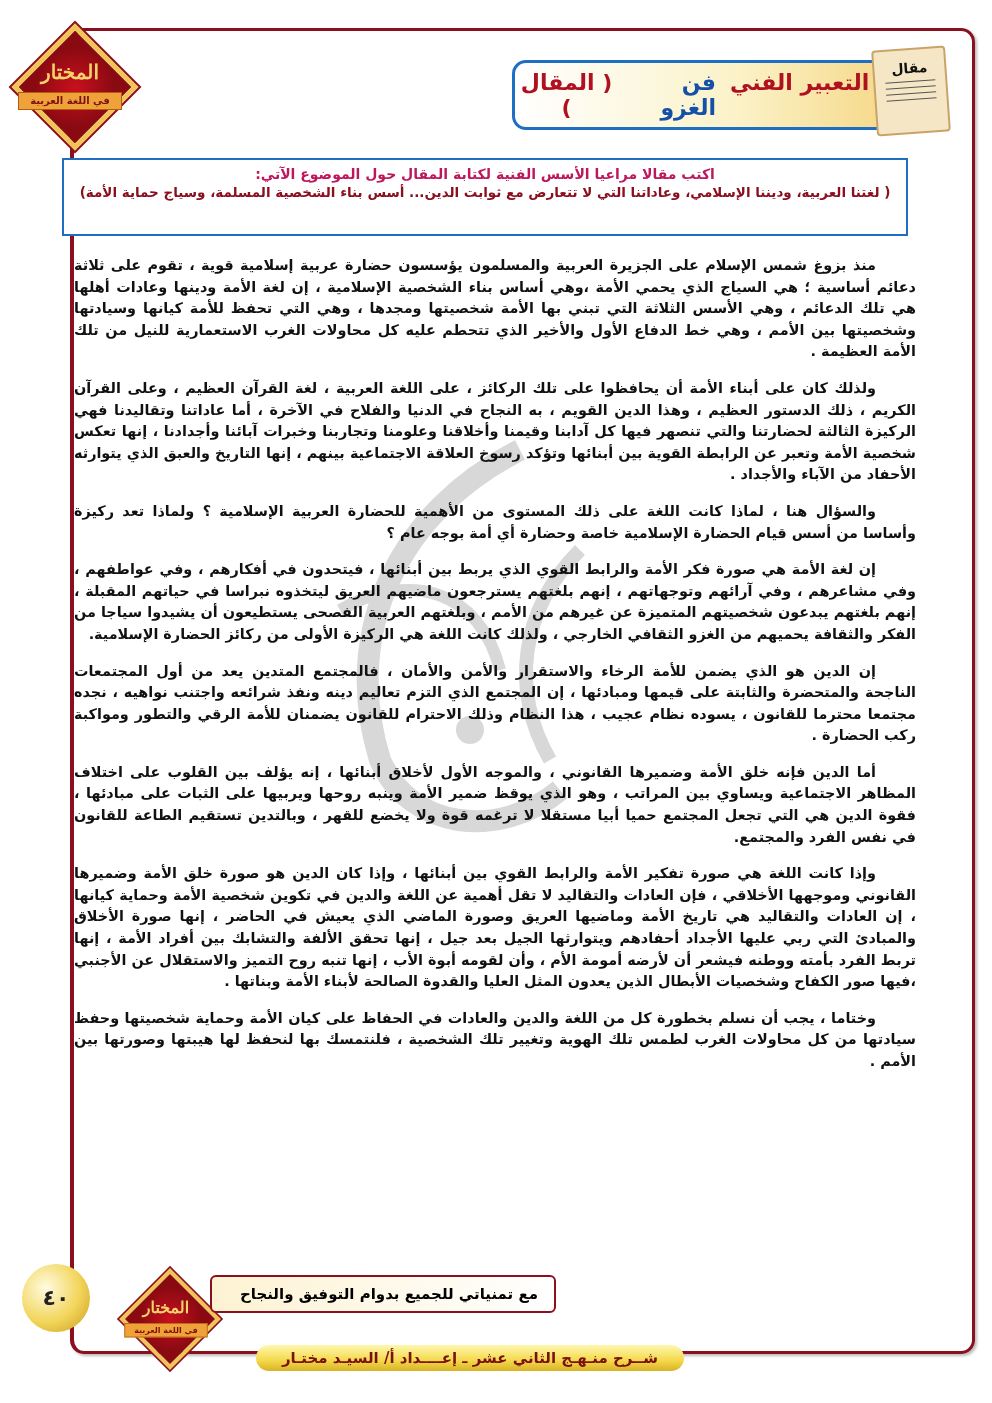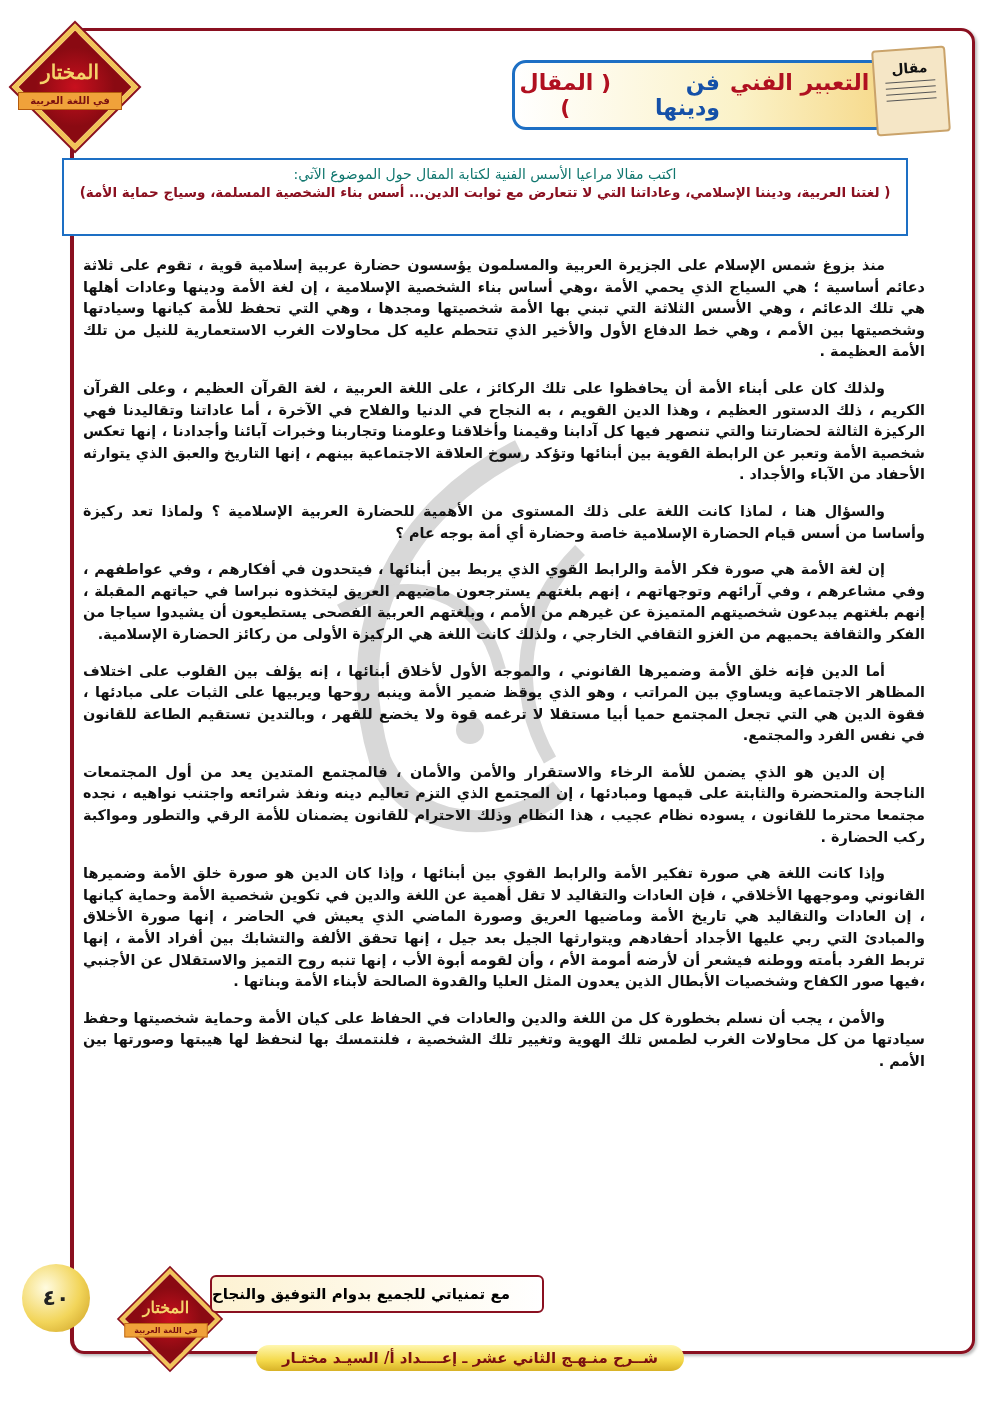--- a/index.html
+++ b/index.html
@@ -10,43 +10,43 @@
   .logo .name{position:absolute;left:0;right:0;top:38px;text-align:center;color:#f5d36a;font-family:"DejaVu Serif",serif;font-weight:bold;font-size:20px;}
   .logo .ribbon{position:absolute;left:8px;right:8px;top:70px;height:16px;background:#f0a23a;color:#7a1010;font-size:10px;font-weight:bold;text-align:center;line-height:16px;border:1px solid #b35b0e;}
   .title-banner{position:absolute;left:512px;top:60px;width:372px;height:64px;border:3px solid #1d6fc4;border-radius:14px;background:linear-gradient(90deg,#fff 0%,#fbf2c8 60%,#f6d98a 100%);display:flex;align-items:center;justify-content:center;font-size:22px;font-weight:bold;}
   .title-banner .t1{color:#b01020;}
   .title-banner .t2{color:#1550a8;margin:0 6px;}
   .title-banner .t3{color:#b01020;text-align:center;}
   .scroll{position:absolute;left:874px;top:48px;width:70px;height:82px;background:#f5e6c6;border:2px solid #caa36a;transform:rotate(-4deg);border-radius:4px;}
   .scroll .lbl{font-weight:bold;font-size:14px;text-align:center;margin-top:10px;color:#111;}
   .scroll .line{height:1px;background:#555;margin:5px 10px;}
   .task-box{position:absolute;left:62px;top:158px;width:842px;height:74px;border:2px solid #1d6fc4;background:#fff;}
-  .task-box .q{text-align:center;color:#0f766e;font-weight:normal;font-size:14px;margin-top:6px;}
+  .task-box .q{text-align:center;color:#be185d;font-weight:bold;font-size:14px;margin-top:6px;}
   .task-box .topic{text-align:center;color:#8a1020;font-weight:bold;font-size:13.5px;margin-top:2px;}
-  .body{position:absolute;left:74px;top:255px;width:842px;color:#111;font-size:14.4px;font-weight:bold;line-height:21.6px;text-align:justify;padding-left:9px;}
+  .body{position:absolute;left:74px;top:255px;width:842px;color:#111;font-size:14.4px;font-weight:bold;line-height:21.6px;text-align:justify;}
   .body p{margin:0 0 15px 0;text-indent:40px;}
   .watermark{position:absolute;left:280px;top:430px;width:360px;height:420px;opacity:.25;pointer-events:none;}
-  .wish{position:absolute;left:210px;top:1275px;width:330px;height:34px;border:2px solid #8a1020;border-radius:6px;background:linear-gradient(90deg,#fdf2d2,#fff);font-size:15px;font-weight:bold;text-align:left;line-height:34px;}
+  .wish{position:absolute;left:210px;top:1275px;width:330px;height:34px;border:2px solid #8a1020;border-radius:6px;background:linear-gradient(90deg,#fdf2d2,#fff);font-size:15px;font-weight:bold;text-align:center;line-height:34px;padding-left:12px;}
   .pagenum{position:absolute;left:22px;top:1264px;width:68px;height:68px;border-radius:50%;background:radial-gradient(circle at 35% 35%,#fffbe0,#f2d55a 55%,#c99a1c);text-align:center;line-height:68px;font-size:22px;font-weight:bold;color:#222;}
   .footer{position:absolute;left:256px;top:1345px;width:428px;height:26px;border-radius:13px;background:linear-gradient(180deg,#fff7b0,#f4d94a 60%,#d8b227);text-align:center;line-height:26px;color:#7a1010;font-weight:bold;font-size:15px;}
 </style>
 </head>
 <body>
 
 <div class="frame"></div>
 
 <div class="logo" style="left:10px;top:22px;">
   <div class="dia"></div>
   <div class="name">المختار</div>
   <div class="ribbon">في اللغة العربية</div>
 </div>
 
 <div class="title-banner">
   <span class="t1">( التعبير الفني )</span>
-  <span class="t2">فن ودينها</span>
+  <span class="t2">فن الغزو</span>
   <span class="t3">( المقال )</span>
 </div>
 
 <div class="scroll">
   <div class="lbl">مقال</div>
   <div class="line"></div>
     <div class="line"></div>
     <div class="line"></div>
     <div class="line"></div>
 </div>
@@ -61,24 +61,24 @@
   <path d="M300 120 C240 180 230 260 270 330" fill="none" stroke="#666" stroke-width="14"></path>
   <path d="M60 180 C130 140 200 160 220 240" fill="none" stroke="#666" stroke-width="12"></path>
   <circle cx="190" cy="300" r="14" fill="#666"></circle>
 </svg>
 
 <div class="body">
   <p>منذ بزوغ شمس الإسلام على الجزيرة العربية والمسلمون يؤسسون حضارة عربية إسلامية قوية ، تقوم على ثلاثة دعائم أساسية ؛ هي السياج الذي يحمي الأمة ،وهي أساس بناء الشخصية الإسلامية ، إن لغة الأمة ودينها وعادات أهلها هي تلك الدعائم ، وهي الأسس الثلاثة التي تبني بها الأمة شخصيتها ومجدها ، وهي التي تحفظ للأمة كيانها وسيادتها وشخصيتها بين الأمم ، وهي خط الدفاع الأول والأخير الذي تتحطم عليه كل محاولات الغرب الاستعمارية للنيل من تلك الأمة العظيمة .</p>
   <p>ولذلك كان على أبناء الأمة أن يحافظوا على تلك الركائز ، على اللغة العربية ، لغة القرآن العظيم ، وعلى القرآن الكريم ، ذلك الدستور العظيم ، وهذا الدين القويم ، به النجاح في الدنيا والفلاح في الآخرة ، أما عاداتنا وتقاليدنا فهي الركيزة الثالثة لحضارتنا والتي تنصهر فيها كل آدابنا وقيمنا وأخلاقنا وعلومنا وتجاربنا وخبرات آبائنا وأجدادنا ، إنها تعكس شخصية الأمة وتعبر عن الرابطة القوية بين أبنائها وتؤكد رسوخ العلاقة الاجتماعية بينهم ، إنها التاريخ والعبق الذي يتوارثه الأحفاد من الآباء والأجداد .</p>
   <p>والسؤال هنا ، لماذا كانت اللغة على ذلك المستوى من الأهمية للحضارة العربية الإسلامية ؟ ولماذا تعد ركيزة وأساسا من أسس قيام الحضارة الإسلامية خاصة وحضارة أي أمة بوجه عام ؟</p>
   <p>إن لغة الأمة هي صورة فكر الأمة والرابط القوي الذي يربط بين أبنائها ، فيتحدون في أفكارهم ، وفي عواطفهم ، وفي مشاعرهم ، وفي آرائهم وتوجهاتهم ، إنهم بلغتهم يسترجعون ماضيهم العريق ليتخذوه نبراسا في حياتهم المقبلة ، إنهم بلغتهم يبدعون شخصيتهم المتميزة عن غيرهم من الأمم ، وبلغتهم العربية الفصحى يستطيعون أن يشيدوا سياجا من الفكر والثقافة يحميهم من الغزو الثقافي الخارجي ، ولذلك كانت اللغة هي الركيزة الأولى من ركائز الحضارة الإسلامية.</p>
+  <p>إن الدين هو الذي يضمن للأمة الرخاء والاستقرار والأمن والأمان ، فالمجتمع المتدين يعد من أول المجتمعات الناجحة والمتحضرة والثابتة على قيمها ومبادئها ، إن المجتمع الذي التزم تعاليم دينه ونفذ شرائعه واجتنب نواهيه ، نجده مجتمعا محترما للقانون ، يسوده نظام عجيب ، هذا النظام وذلك الاحترام للقانون يضمنان للأمة الرقي والتطور ومواكبة ركب الحضارة .</p>
   <p>أما الدين فإنه خلق الأمة وضميرها القانوني ، والموجه الأول لأخلاق أبنائها ، إنه يؤلف بين القلوب على اختلاف المظاهر الاجتماعية ويساوي بين المراتب ، وهو الذي يوقظ ضمير الأمة وينبه روحها ويربيها على الثبات على مبادئها ، فقوة الدين هي التي تجعل المجتمع حميا أبيا مستقلا لا ترغمه قوة ولا يخضع للقهر ، وبالتدين تستقيم الطاعة للقانون في نفس الفرد والمجتمع.</p>
-  <p>إن الدين هو الذي يضمن للأمة الرخاء والاستقرار والأمن والأمان ، فالمجتمع المتدين يعد من أول المجتمعات الناجحة والمتحضرة والثابتة على قيمها ومبادئها ، إن المجتمع الذي التزم تعاليم دينه ونفذ شرائعه واجتنب نواهيه ، نجده مجتمعا محترما للقانون ، يسوده نظام عجيب ، هذا النظام وذلك الاحترام للقانون يضمنان للأمة الرقي والتطور ومواكبة ركب الحضارة .</p>
   <p>وإذا كانت اللغة هي صورة تفكير الأمة والرابط القوي بين أبنائها ، وإذا كان الدين هو صورة خلق الأمة وضميرها القانوني وموجهها الأخلاقي ، فإن العادات والتقاليد لا تقل أهمية عن اللغة والدين في تكوين شخصية الأمة وحماية كيانها ، إن العادات والتقاليد هي تاريخ الأمة وماضيها العريق وصورة الماضي الذي يعيش في الحاضر ، إنها صورة الأخلاق والمبادئ التي ربي عليها الأجداد أحفادهم ويتوارثها الجيل بعد جيل ، إنها تحقق الألفة والتشابك بين أفراد الأمة ، إنها تربط الفرد بأمته ووطنه فيشعر أن لأرضه أمومة الأم ، وأن لقومه أبوة الأب ، إنها تنبه روح التميز والاستقلال عن الأجنبي ،فيها صور الكفاح وشخصيات الأبطال الذين يعدون المثل العليا والقدوة الصالحة لأبناء الأمة وبناتها .</p>
-  <p>والأمن ، يجب أن نسلم بخطورة كل من اللغة والدين والعادات في الحفاظ على كيان الأمة وحماية شخصيتها وحفظ سيادتها من كل محاولات الغرب لطمس تلك الهوية وتغيير تلك الشخصية ، فلنتمسك بها لنحفظ لها هيبتها وصورتها بين الأمم .</p>
+  <p>وختاما ، يجب أن نسلم بخطورة كل من اللغة والدين والعادات في الحفاظ على كيان الأمة وحماية شخصيتها وحفظ سيادتها من كل محاولات الغرب لطمس تلك الهوية وتغيير تلك الشخصية ، فلنتمسك بها لنحفظ لها هيبتها وصورتها بين الأمم .</p>
 </div>
 
 <div class="logo" style="left:106px;top:1255px;transform:scale(0.8);">
   <div class="dia"></div>
   <div class="name">المختار</div>
   <div class="ribbon">في اللغة العربية</div>
 </div>
 
 <div class="wish">مع تمنياتي للجميع بدوام التوفيق والنجاح</div>
 

